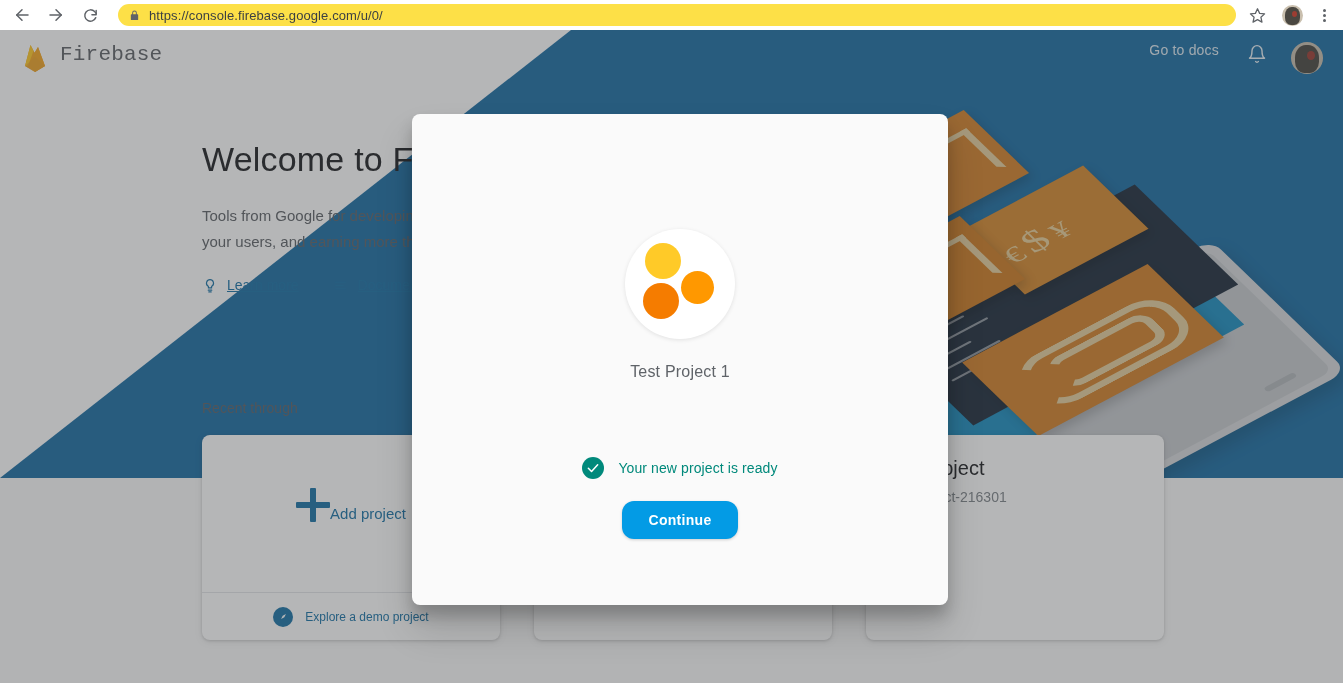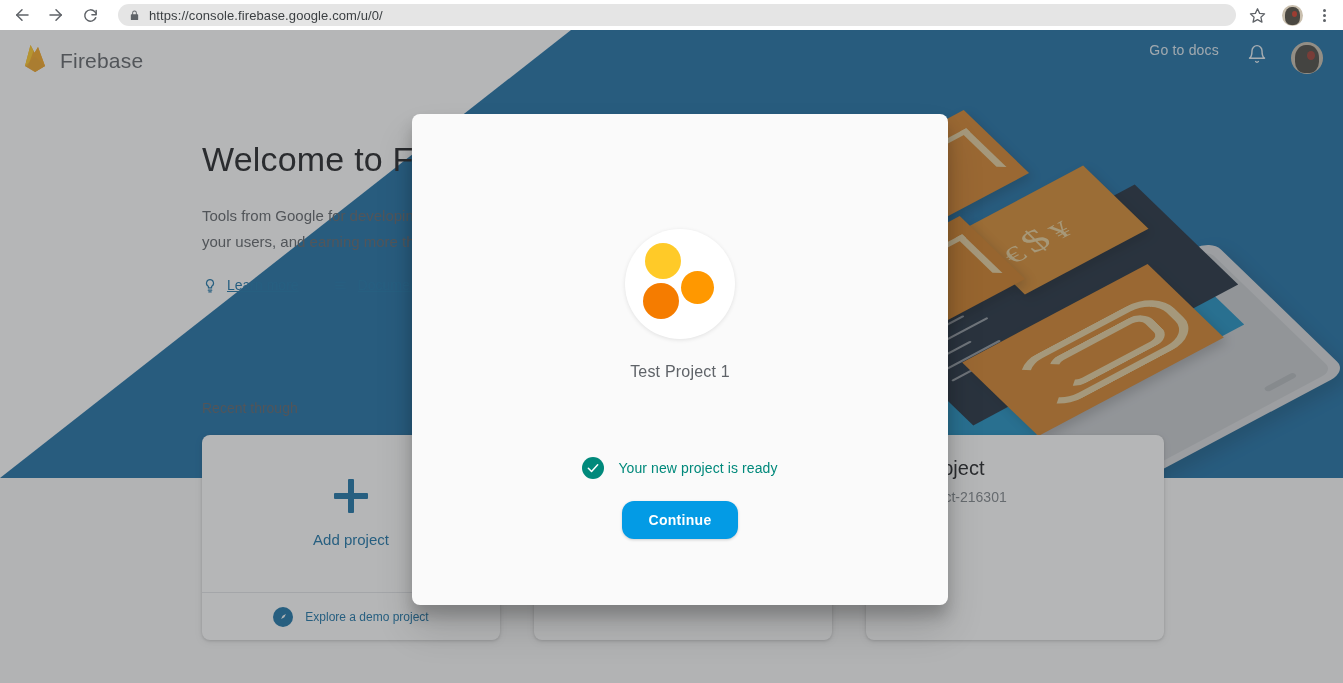--- a/index.html
+++ b/index.html
@@ -37,21 +37,21 @@
     color: #5f6368;
     flex: 0 0 auto;
   }
   .nav-btn.back { margin-left: 8px; }
   .nav-btn.forward { margin-left: 6px; }
   .nav-btn.reload { margin-left: 6px; }
   .omnibox {
     flex: 1 1 auto;
     height: 22px;
     margin: 0 8px 0 14px;
-    background: #e5e5e5;
+    background: #fde047;
     border-radius: 11px;
     display: flex;
     align-items: center;
     padding: 0 10px;
   }
   .lock-icon {
     width: 12px; height: 14px;
     margin-right: 9px;
     display: flex; align-items: center; justify-content: center;
     flex: 0 0 auto;
@@ -231,22 +231,23 @@
   
   .fb-nav {
     position: absolute;
     left: 0; top: 0;
     width: 1343px; height: 56px;
     display: flex;
     align-items: center;
     z-index: 5;
   }
   .fb-logo-wrap {
-    display: flex; align-items: flex-end;
+    display: flex; align-items: flex-start;
     margin-left: 22px;
+    font-family: Liberation Mono, monospace;
   }
   .flame {
     width: 26px; height: 30px;
     margin-right: 12px;
     flex: 0 0 auto;
   }
   .fb-title {
     font-size: 21px;
     color: #5f6368;
     letter-spacing: 0.2px;
@@ -358,21 +359,20 @@
     height: 205px;
     background: #ffffff;
     border-radius: 8px;
     box-shadow: 0 1px 3px rgba(0,0,0,0.16), 0 2px 8px rgba(0,0,0,0.08);
     position: relative;
     overflow: hidden;
   }
   .add-card-body {
     height: 157px;
     display: flex;
-    flex-direction: column;
     align-items: center;
     justify-content: center;
   }
   .plus {
     width: 34px; height: 34px;
     position: relative;
     margin-bottom: 18px;
   }
   .plus::before, .plus::after {
     content: "";

